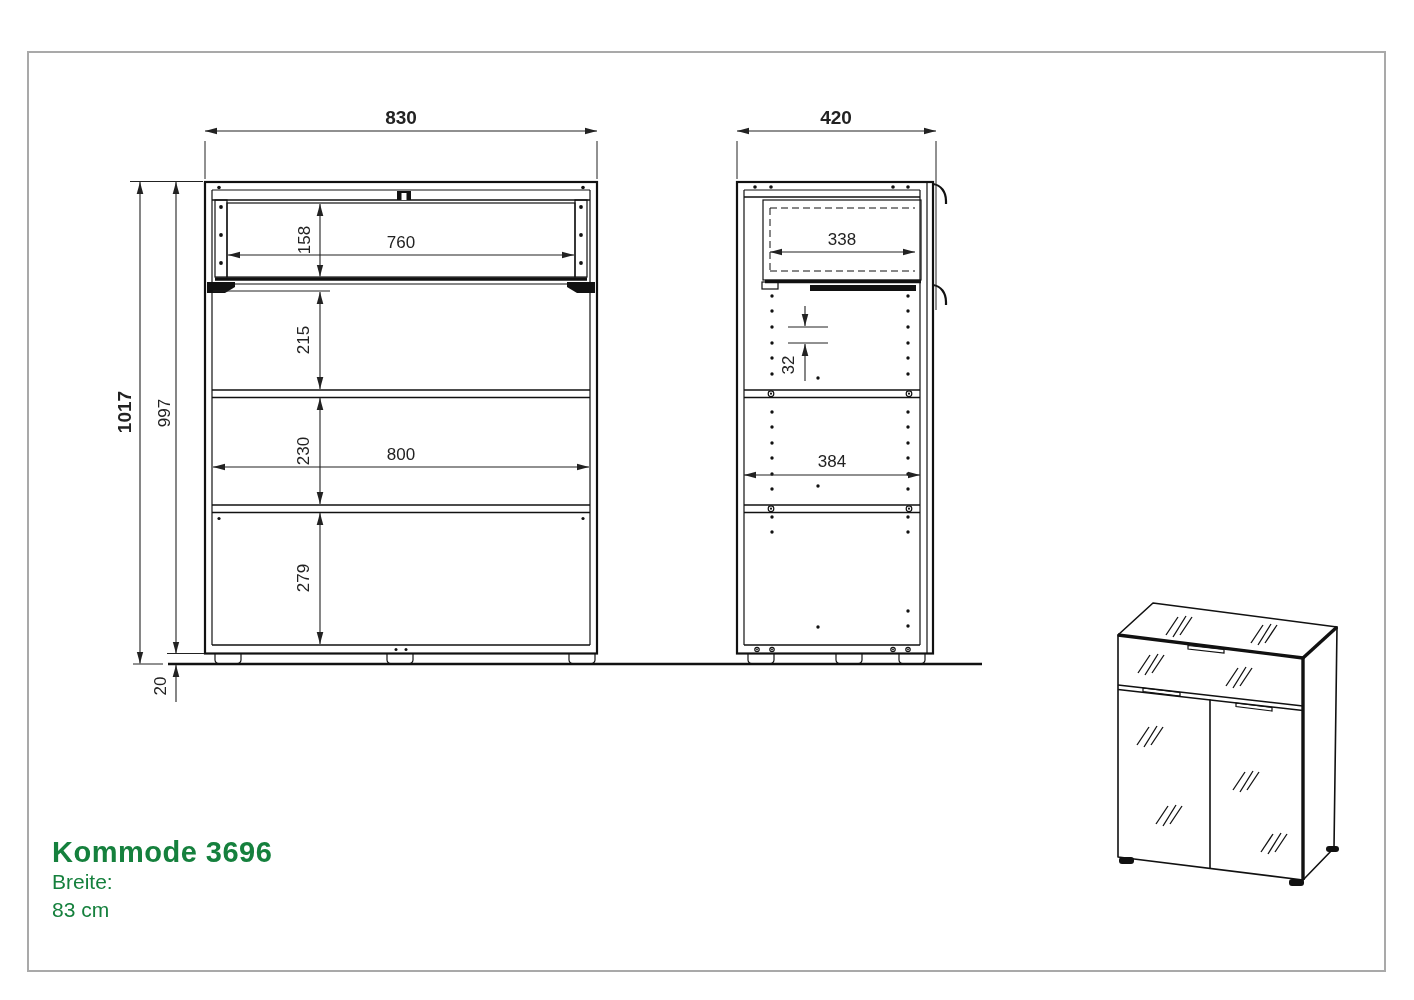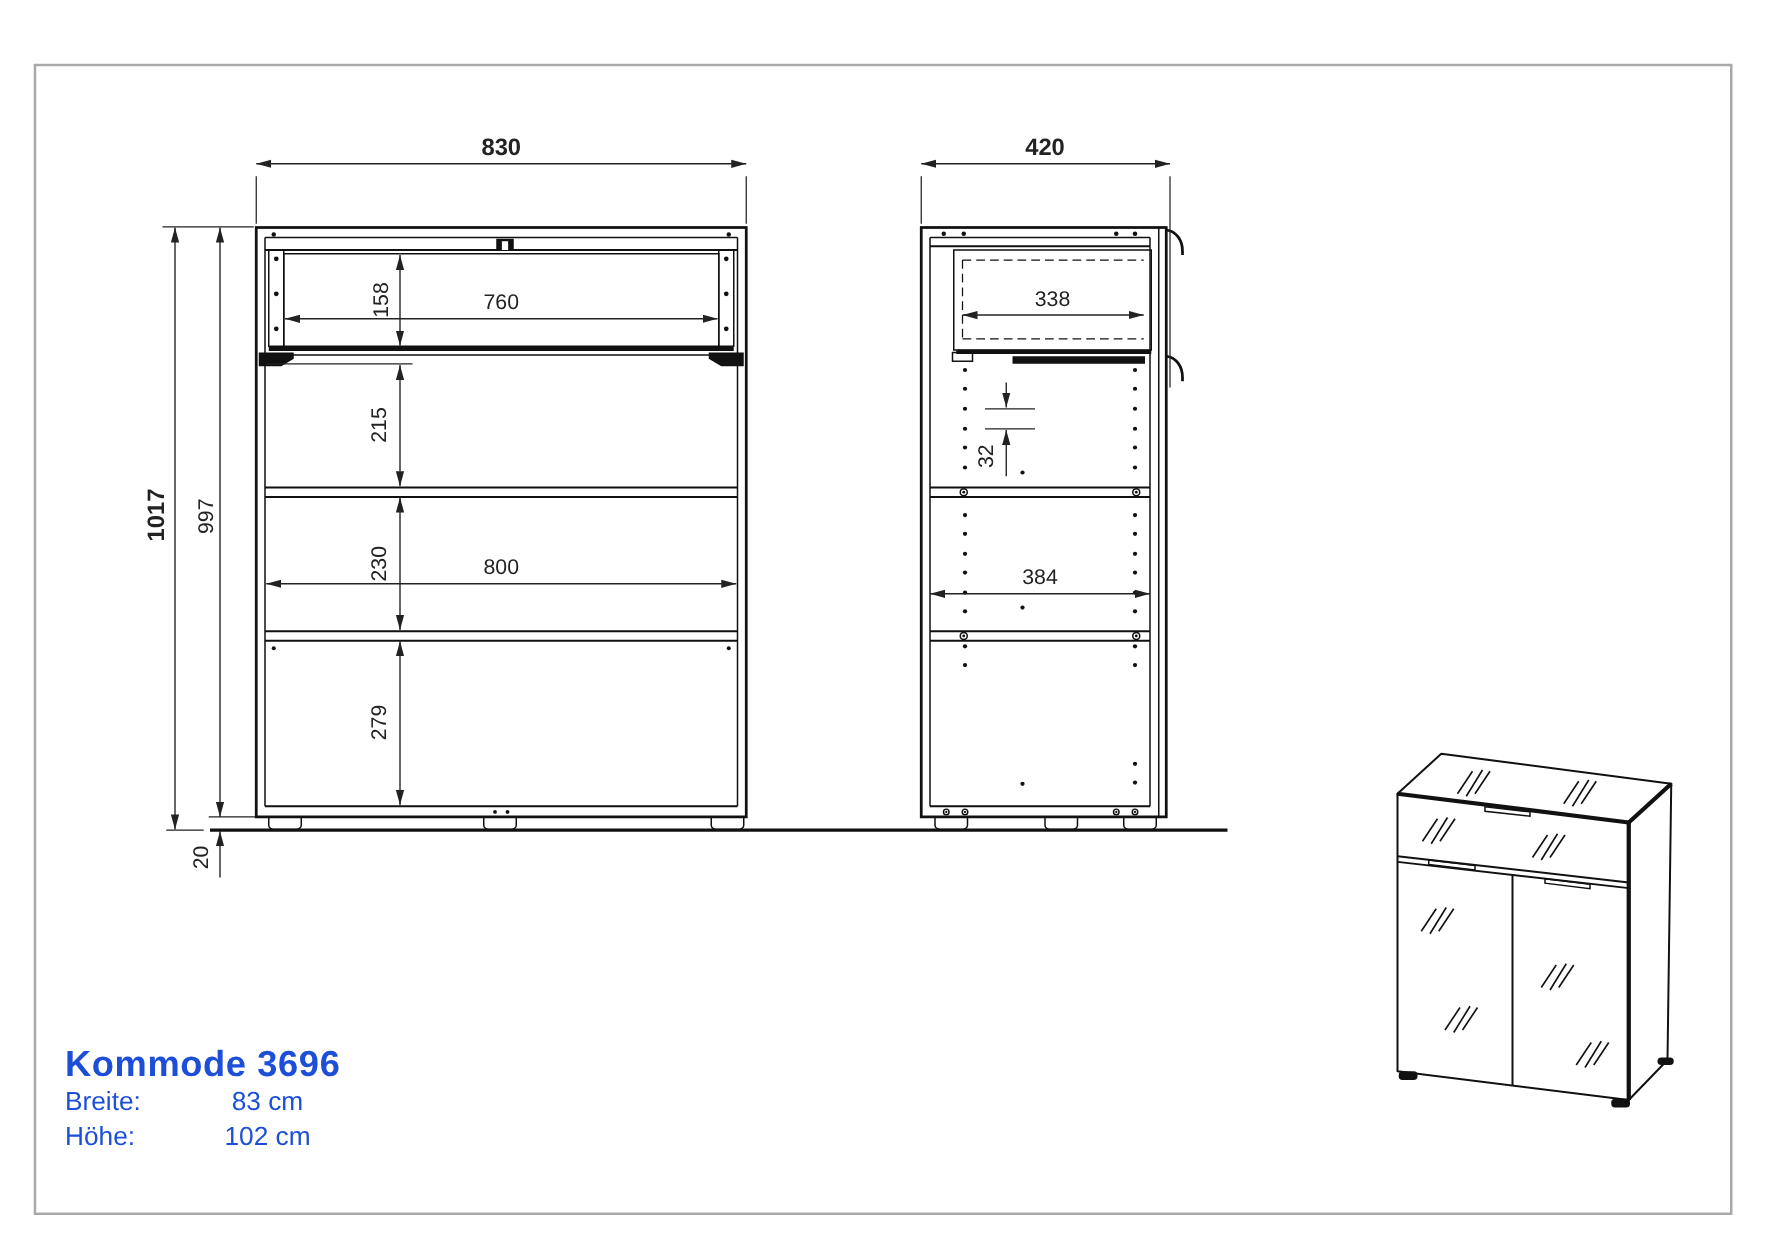--- a/index.html
+++ b/index.html
@@ -29,25 +29,25 @@
   .fillw{fill:#ffffff;stroke:none;}
   .facew{fill:#ffffff;stroke:var(--line);stroke-width:1.6;stroke-linejoin:round;}
   .hatch{stroke:var(--line);stroke-width:1.3;}
   
   .dl{stroke:var(--dim);fill:none;stroke-width:1.1;}
   .ext{stroke:var(--dim);fill:none;stroke-width:1;}
   #arr path{fill:var(--dim);}
   text.dim{font-family:"Liberation Sans",sans-serif;font-size:17px;fill:var(--dim);text-anchor:middle;}
   text.dimb{font-family:"Liberation Sans",sans-serif;font-size:19px;font-weight:bold;fill:var(--dim);text-anchor:middle;}
   
-  .title-block{position:absolute;left:52px;top:836px;color:#1d4ed8;}
+  .title-block{position:absolute;left:52px;top:836px;color:#15803d;}
   .tb-title{font-size:29px;font-weight:bold;line-height:32px;letter-spacing:0.5px;}
-  .tb-row{font-size:21px;line-height:28px;display:flex;}
+  .tb-row{font-size:21px;line-height:28px;display:flex;flex-direction:column;}
   .tb-label{display:inline-block;width:112px;}
-  .tb-value{display:inline-block;width:100px;text-align:center;}
+  .tb-value{display:inline-block;width:100px;text-align:left;}
 </style>
 </head>
 <body>
 
 <div class="page-frame"></div>
 
 <svg width="1414" height="1000" viewBox="0 0 1414 1000">
   <defs>
     <marker id="arr" markerUnits="userSpaceOnUse" markerWidth="14" markerHeight="9" refX="12" refY="4.5" orient="auto-start-reverse">
       <path d="M12,4.5 L0,1.2 L0,7.8 Z"></path>
@@ -276,17 +276,13 @@
     <rect class="fillb" x="1326" y="846" width="13" height="6" rx="3"></rect>
   </g>
 </svg>
 
 <div class="title-block">
   <div class="tb-title">Kommode 3696</div>
   <div class="tb-row">
     <span class="tb-label">Breite:</span>
     <span class="tb-value">83 cm</span>
   </div>
-  <div class="tb-row">
-    <span class="tb-label">Höhe:</span>
-    <span class="tb-value">102 cm</span>
-  </div>
 </div>
 
 </body></html>

